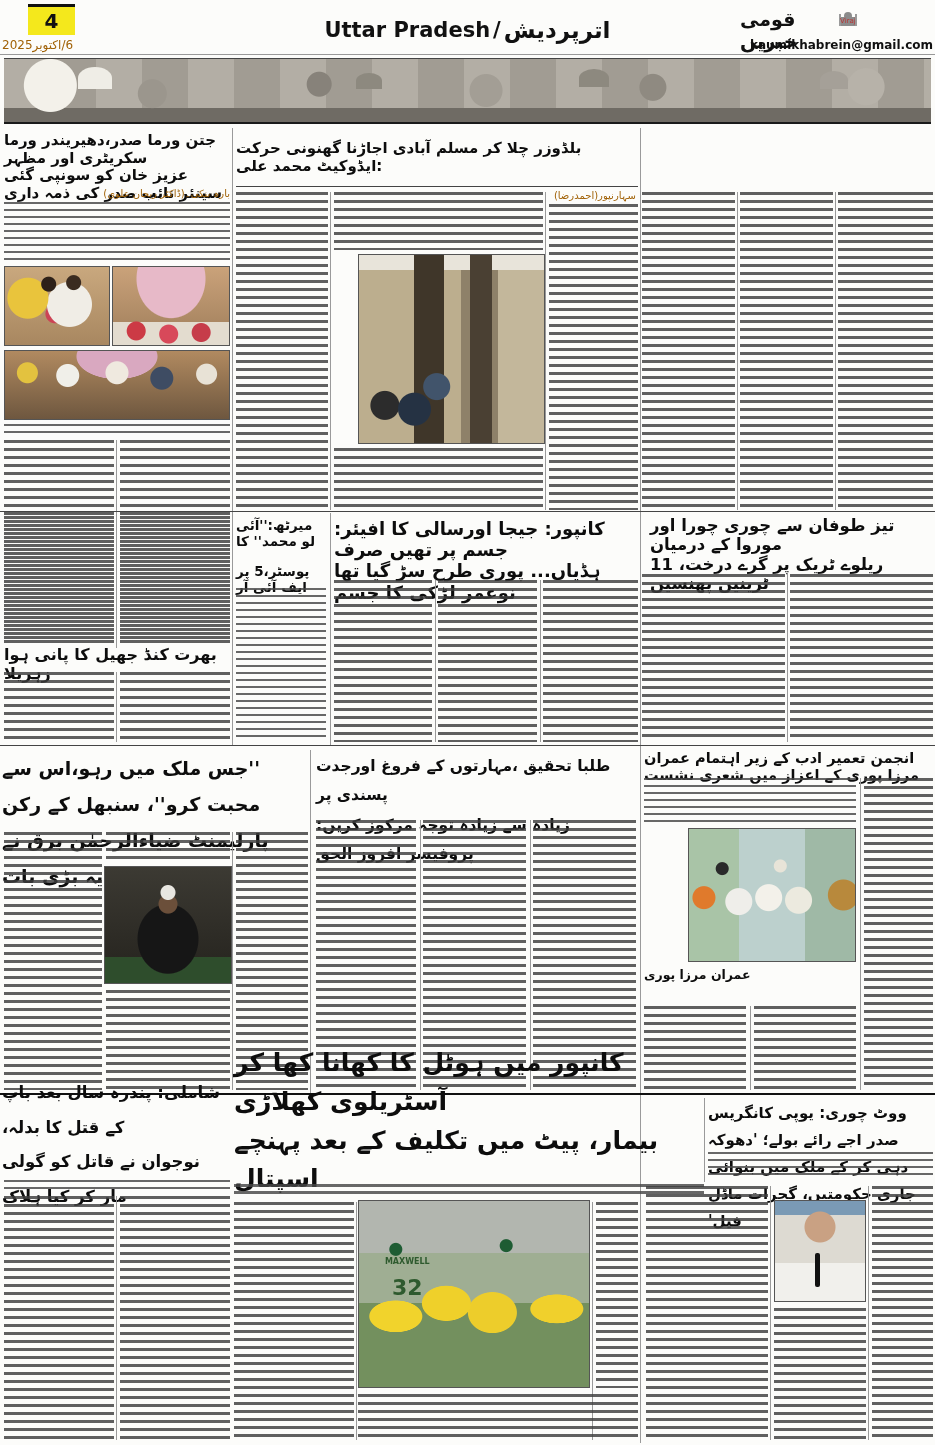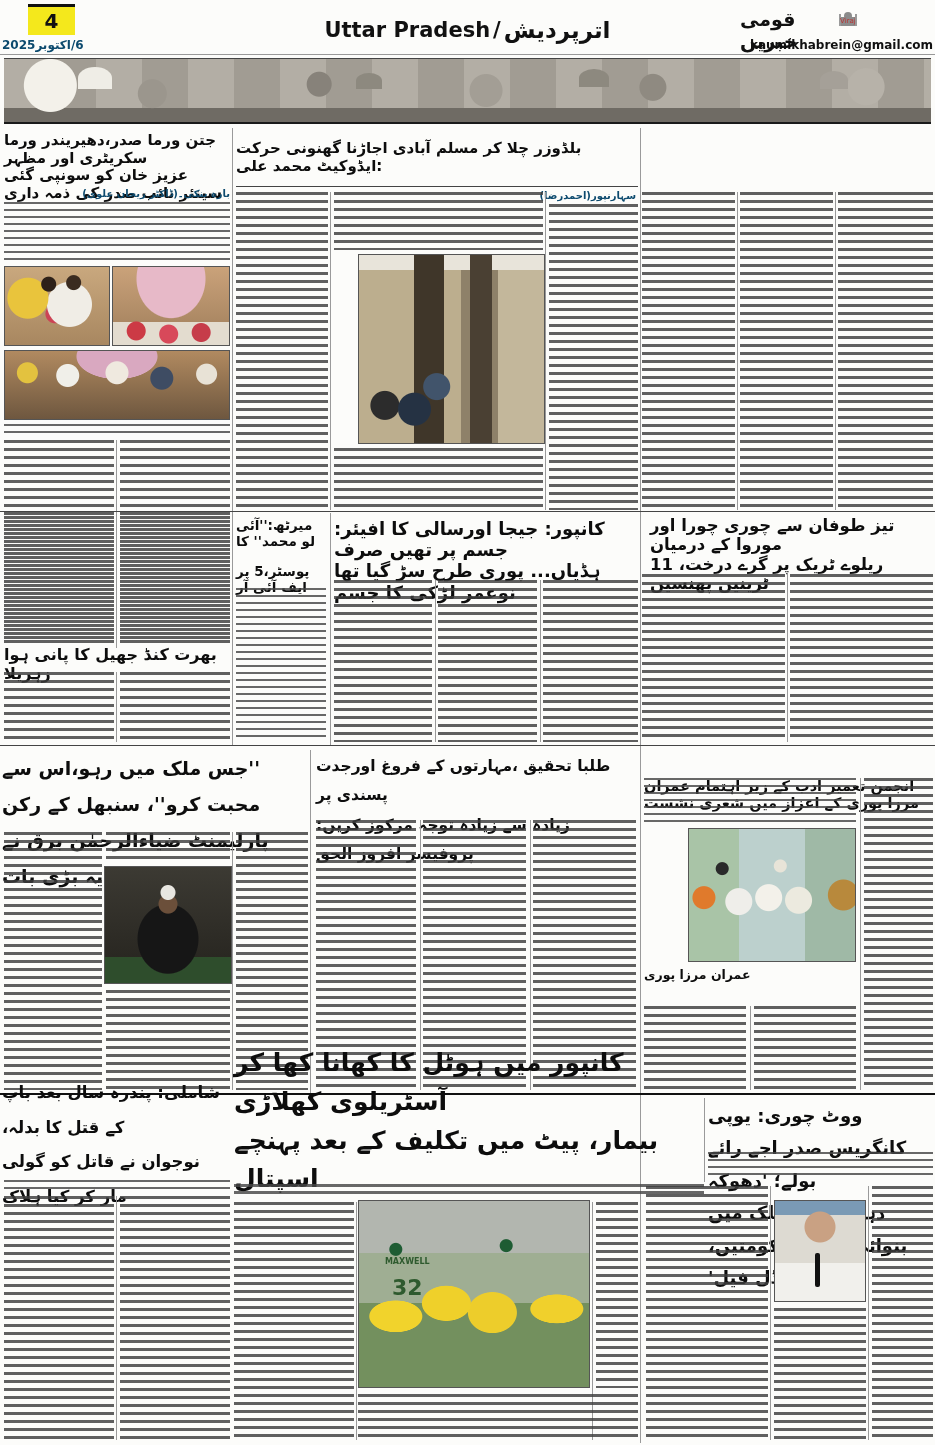--- a/index.html
+++ b/index.html
@@ -7,21 +7,21 @@
         outline:1px solid #c0c0c0;overflow:hidden;font-family:"DejaVu Sans",sans-serif;color:#111;}
   .abs{position:absolute;box-sizing:border-box;}
   
   .tx{background:repeating-linear-gradient(to bottom,#3d3d3d 0 3px,transparent 3px 8px);opacity:.82;}
   .tx.sm{background:repeating-linear-gradient(to bottom,#474747 0 2.5px,transparent 2.5px 7px);}
   .vline{background:#9a9a9a;width:1px;}
   .hline{background:#444;height:1px;}
   .hline.heavy{background:#111;height:2px;}
   .hl{font-weight:bold;direction:rtl;text-align:left;line-height:1.18;color:#0d0d0d;
       font-family:"DejaVu Sans",sans-serif;}
-  .byline{direction:rtl;text-align:right;font-size:10px;font-weight:bold;color:#0c4a6e;}
+  .byline{direction:rtl;text-align:right;font-size:10px;font-weight:normal;color:#a16207;}
   .ph{border:1px solid #555;}
   .dome{position:absolute;background:#8d897f;border-radius:50% 50% 0 0;}
   .mini{font-size:9px;color:#666;}
 </style>
 </head>
 <body>
 
 <div id="page">
 
   <div class="abs" style="left:28px;top:4px;width:47px;height:3px;background:#111;"></div>
@@ -187,21 +187,21 @@
   <div class="abs hl" style="left:316px;top:752px;width:320px;font-size:15.5px;line-height:1.9;">
     <div>طلبا تحقیق ،مہارتوں کے فروغ اورجدت پسندی پر</div>
     <div>زیادہ سے زیادہ توجہ مرکوز کریں: پروفیسر افروز الحق</div>
   </div>
   <div class="abs tx" style="left:316px;top:820px;width:100px;height:270px;"></div>
   <div class="abs vline" style="left:420px;top:820px;height:270px;"></div>
   <div class="abs tx" style="left:423px;top:820px;width:103px;height:270px;"></div>
   <div class="abs vline" style="left:530px;top:820px;height:270px;"></div>
   <div class="abs tx" style="left:533px;top:820px;width:103px;height:270px;"></div>
 
-  <div class="abs hl" style="left:644px;top:750px;width:289px;font-size:14.5px;margin-top:28px;">انجمن تعمیر ادب کے زیر اہتمام عمران مرزا پوری کے اعزاز میں شعری نشست</div>
+  <div class="abs hl" style="left:644px;top:750px;width:289px;font-size:14.5px;">انجمن تعمیر ادب کے زیر اہتمام عمران مرزا پوری کے اعزاز میں شعری نشست</div>
   <div class="abs tx sm" style="left:644px;top:778px;width:212px;height:46px;"></div>
   <div class="abs vline" style="left:860px;top:778px;height:312px;"></div>
   <div class="abs tx" style="left:864px;top:778px;width:69px;height:312px;"></div>
   <div class="abs ph" style="left:688px;top:828px;width:168px;height:134px;
        background:
          radial-gradient(circle at 9% 52%, #e07a2c 0 11px, transparent 12px),
          radial-gradient(circle at 93% 50%, #b8893c 0 15px, transparent 16px),
          radial-gradient(circle at 30% 55%, #efeeea 0 13px, transparent 14px),
          radial-gradient(circle at 48% 52%, #f3f1ea 0 13px, transparent 14px),
          radial-gradient(circle at 66% 54%, #eceadf 0 13px, transparent 14px),
@@ -243,21 +243,21 @@
          radial-gradient(ellipse at 86% 58%, #f0d02c 0 26px, transparent 27px),
          linear-gradient(to bottom, #b2b6af 0 28%, #9fae93 28% 55%, #73905e 55%);">
     <div style="position:absolute;left:8%;top:30%;width:26%;text-align:center;color:#2e5a2e;font-weight:bold;font-size:8px;">MAXWELL</div>
     <div style="position:absolute;left:8%;top:40%;width:26%;text-align:center;color:#2e5a2e;font-weight:bold;font-size:22px;">32</div>
   </div>
   <div class="abs vline" style="left:592px;top:1202px;height:238px;"></div>
   <div class="abs tx" style="left:596px;top:1202px;width:42px;height:186px;"></div>
   <div class="abs tx" style="left:358px;top:1394px;width:280px;height:46px;"></div>
 
   <div class="abs vline" style="left:704px;top:1098px;height:84px;"></div>
-  <div class="abs hl" style="left:708px;top:1100px;width:225px;font-size:18px;line-height:1.8;">
+  <div class="abs hl" style="left:708px;top:1100px;width:225px;font-size:15px;line-height:1.8;">
     <div>ووٹ چوری: یوپی کانگریس صدر اجے رائے بولے؛ 'دھوکہ</div>
     <div>دہی کر کے ملک میں بنوائی جاری حکومتیں، گجرات ماڈل فیل'</div>
   </div>
   <div class="abs tx sm" style="left:708px;top:1152px;width:225px;height:28px;"></div>
   <div class="abs tx" style="left:646px;top:1186px;width:122px;height:254px;"></div>
   <div class="abs vline" style="left:770px;top:1186px;height:254px;"></div>
   <div class="abs ph" style="left:774px;top:1200px;width:92px;height:102px;
        background:
          radial-gradient(circle at 50% 26%, #c9a183 0 15px, transparent 16px),
          linear-gradient(to top, #f1f0ec 0 38%, transparent 38%),

